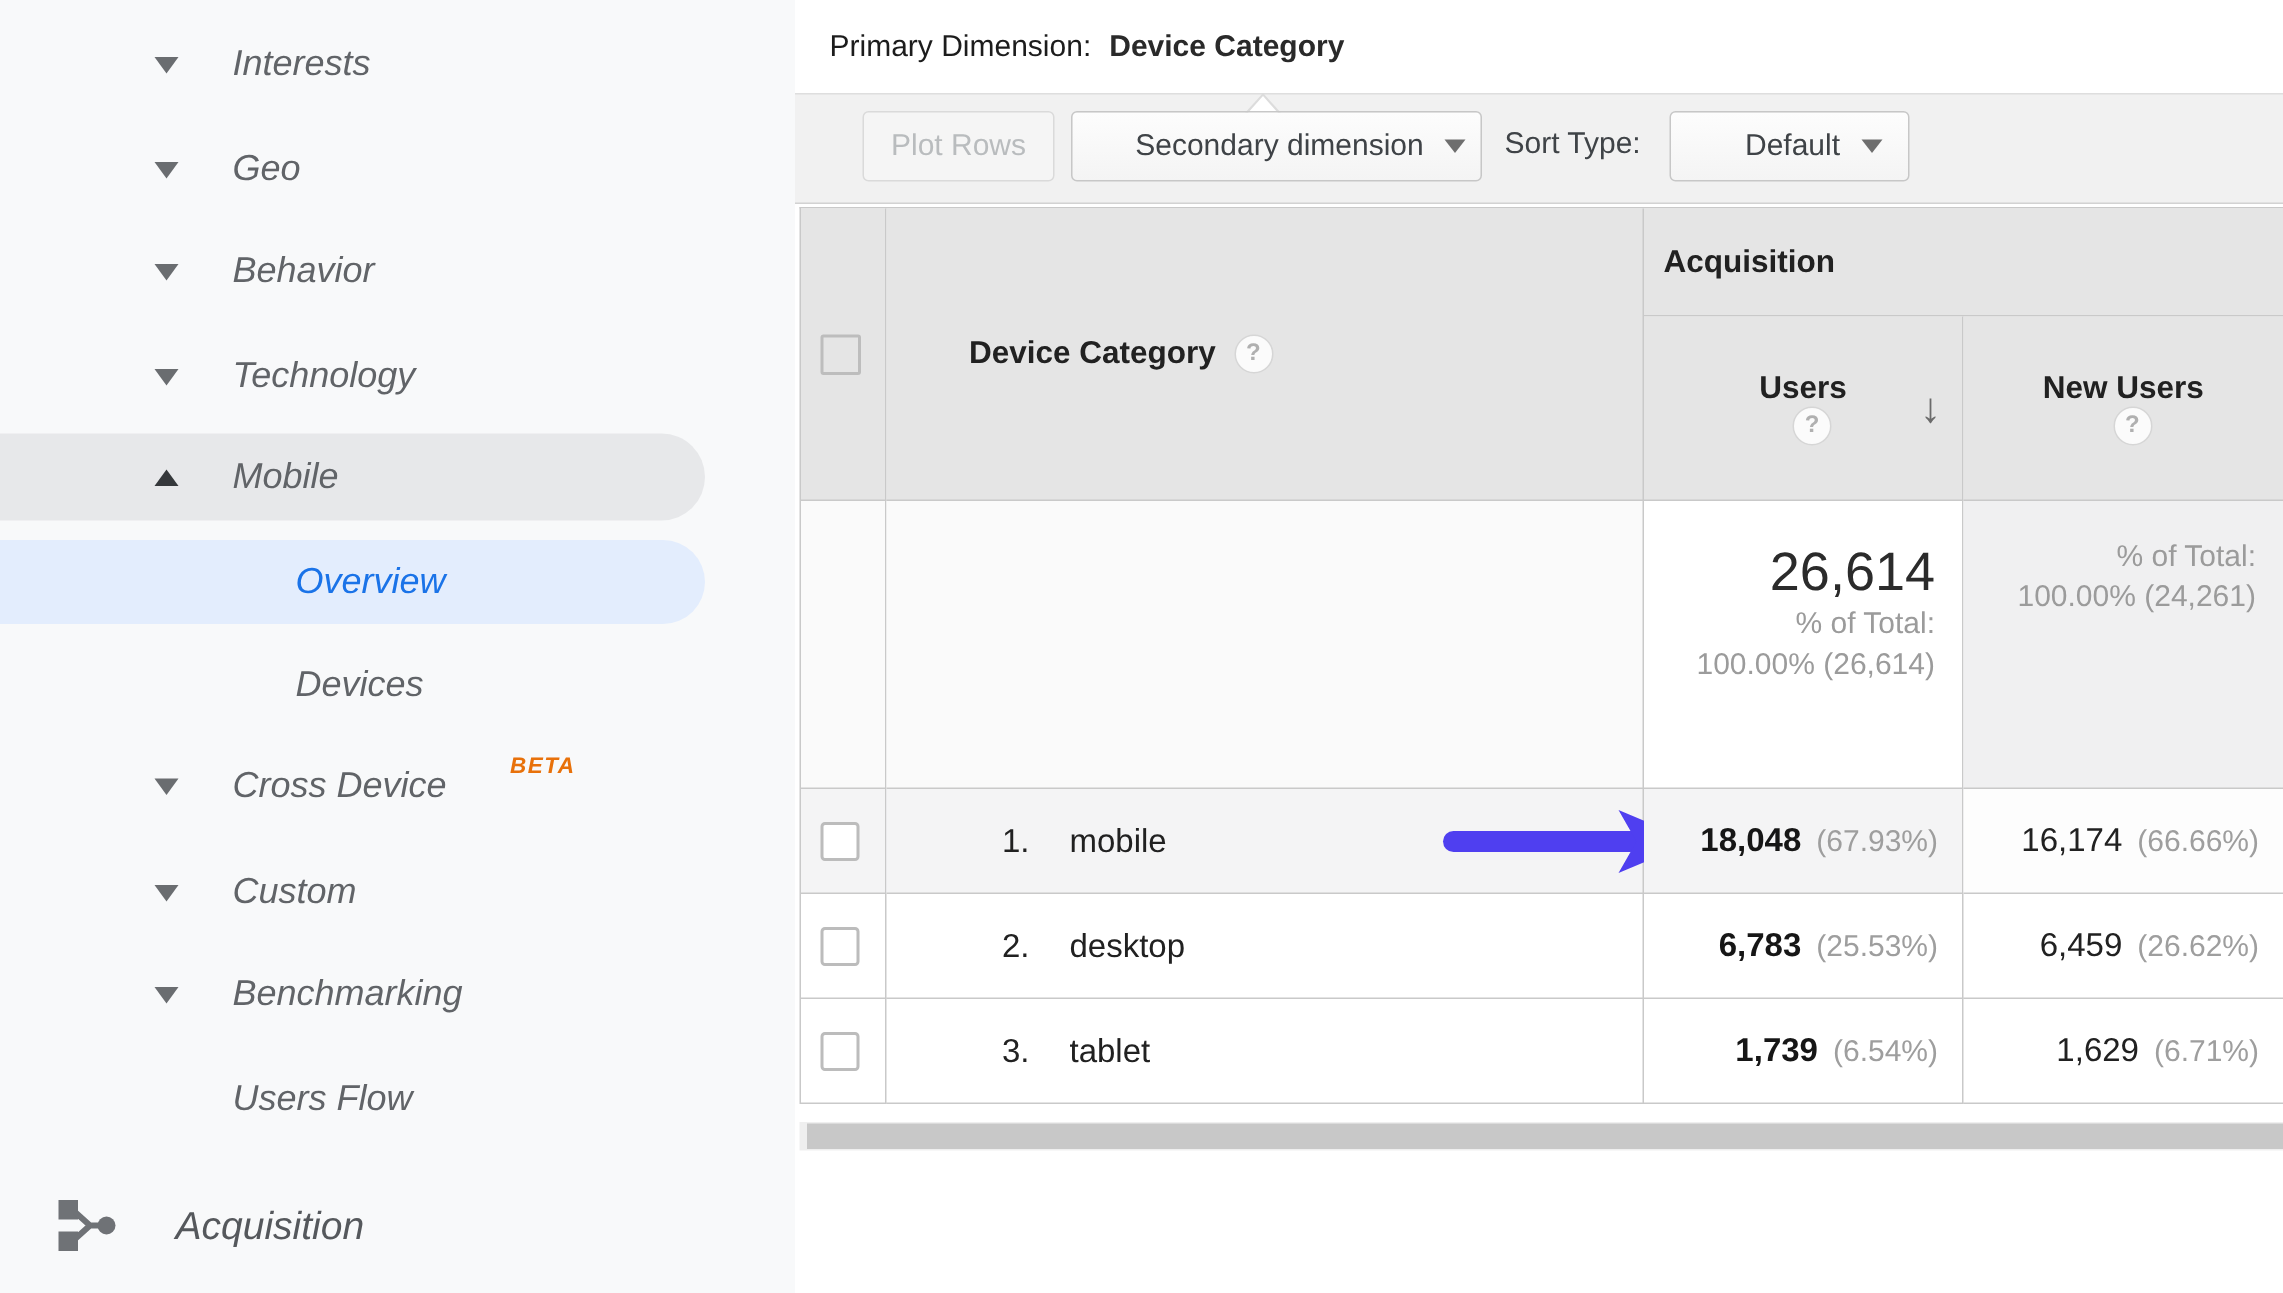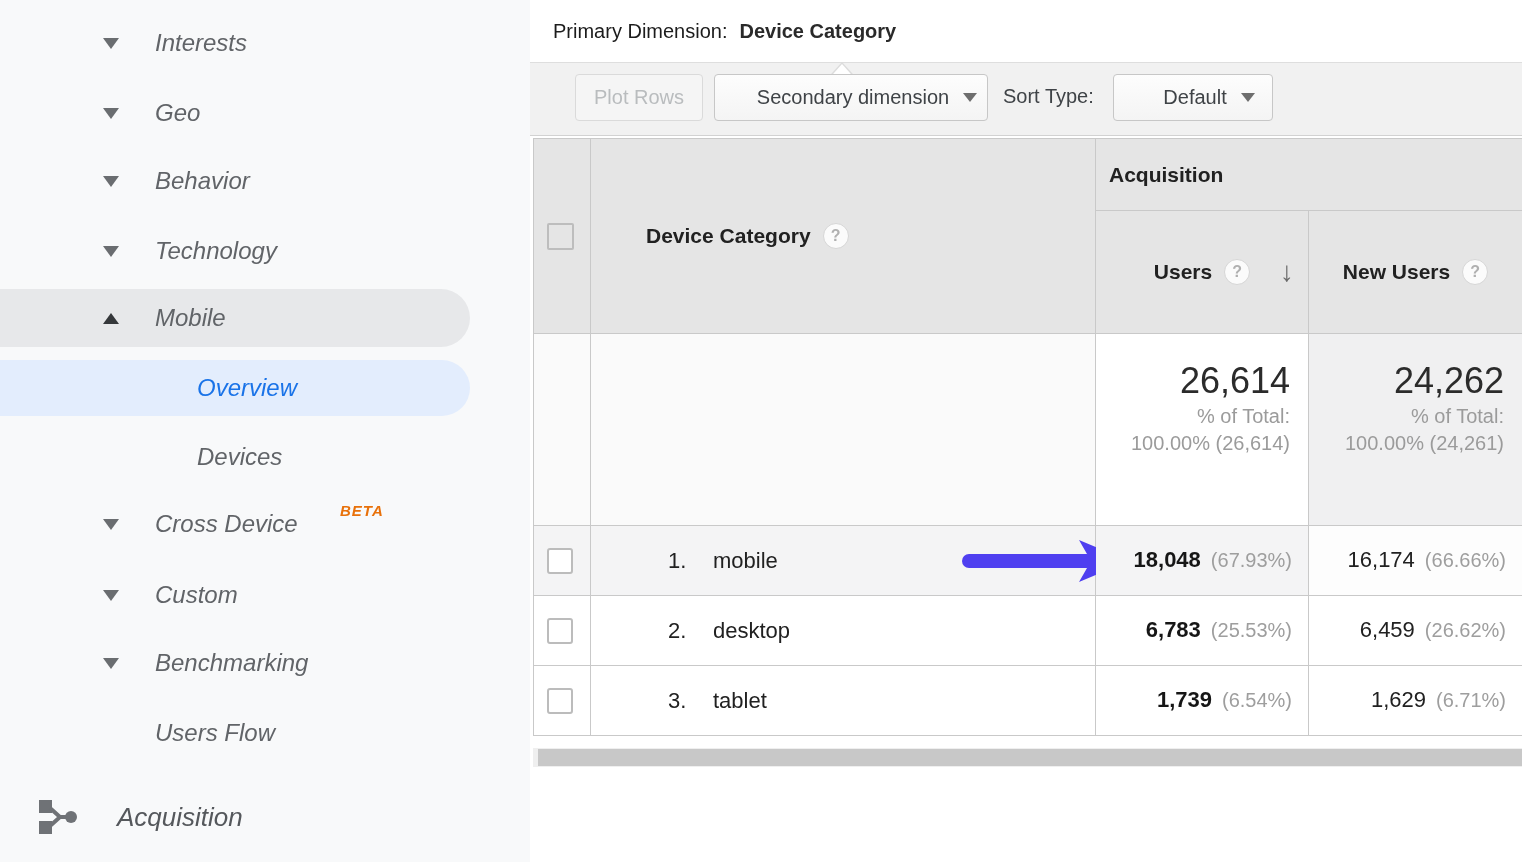--- a/index.html
+++ b/index.html
@@ -45,21 +45,21 @@
   .thead { display:flex; height:195px; }
   .th { background:#e5e5e5; }
   .col-check { width:57px; flex:0 0 57px; }
   .col-dim { width:505px; flex:0 0 505px; }
   .col-users { width:213px; flex:0 0 213px; }
   .col-new { width:213px; flex:0 0 213px; border-right:none; }
   .th-dim { display:flex; align-items:center; padding-left:55px; font-size:21px; font-weight:bold; color:#212121; }
   .th-metrics { width:426px; flex:0 0 426px; display:flex; flex-direction:column; }
   .th-group { height:72px; background:#e5e5e5; border-bottom:1px solid #c9c9c9; display:flex; align-items:center; padding-left:13px; font-size:21px; font-weight:bold; color:#212121; }
   .th-cols { display:flex; height:123px; }
-  .th-metric { display:flex; align-items:center; justify-content:center; font-size:21px; font-weight:bold; color:#212121; cursor:pointer; }
+  .th-metric { display:flex; align-items:center; justify-content:center; font-size:21px; font-weight:bold; color:#212121; cursor:pointer;flex-direction:column; }
   .help-icon { display:inline-flex; align-items:center; justify-content:center; width:26px; height:26px; border-radius:50%; background:#fbfbfb; border:1px solid #d6d6d6; color:#b0b0b0; font-size:16px; font-weight:bold; margin-left:12px; cursor:pointer; }
   .sort-arrow { position:absolute; right:14px; font-size:28px; font-weight:bold; color:#6b6b6b; }
   .hdr-checkbox { position:absolute; left:13px; top:84px; width:27px; height:27px; border:2px solid #bdbdbd; background:#e5e5e5; border-radius:2px; cursor:pointer; }
 
   .totals-row { display:flex; height:192px; }
   .totals-pad { background:#fafafa; }
   .totals-users { background:#ffffff; text-align:right; padding:24px 18px 0 0; }
   .totals-new { background:#f0f0f1; text-align:right; padding:24px 18px 0 0; }
   .big-num { font-size:36px; color:#2b2b2b; line-height:1.25; }
   .pct-line { font-size:20px; color:#9b9b9b; line-height:1.35; }
@@ -195,21 +195,20 @@
 
       <div class="totals-row">
         <div class="cell col-check totals-pad"></div>
         <div class="cell col-dim totals-pad"></div>
         <div class="cell col-users totals-users">
           <div class="big-num">26,614</div>
           <div class="pct-line">% of Total:</div>
           <div class="pct-line">100.00% (26,614)</div>
         </div>
         <div class="cell col-new totals-new">
-          <div class="big-num">24,262</div>
           <div class="pct-line">% of Total:</div>
           <div class="pct-line">100.00% (24,261)</div>
         </div>
       </div>
 
       <div class="data-row row-hl">
         <div class="cell col-check dr-check">
           <span class="checkbox"></span>
         </div>
         <div class="cell col-dim dr-dim">

